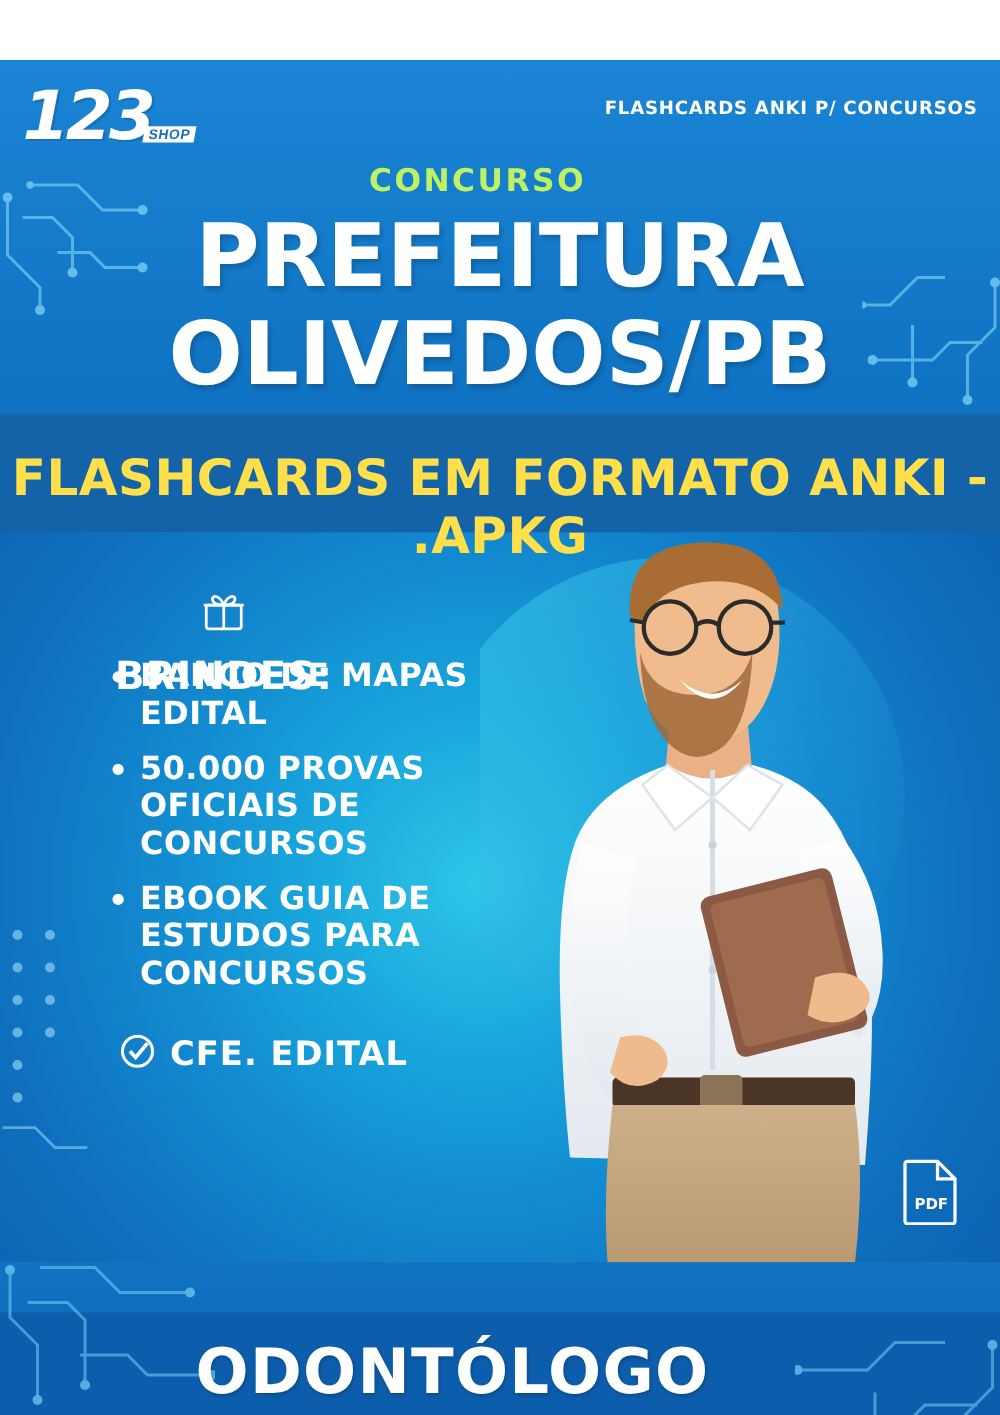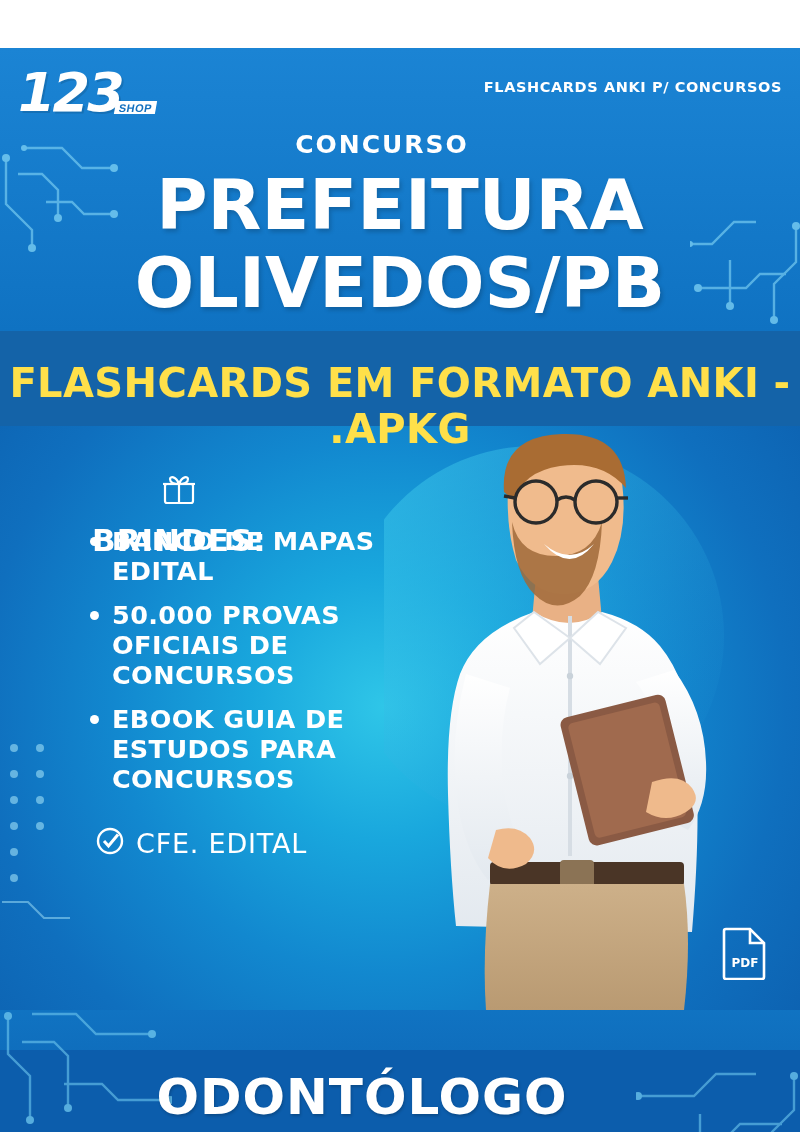--- a/index.html
+++ b/index.html
@@ -102,21 +102,21 @@
     letter-spacing: .6px;
     font-family: "DejaVu Sans", sans-serif;
   }
 
   
   .concurso {
     position: absolute;
     left: 0; top: 82px;
     width: 764px;
     text-align: center;
-    color: #ffffff;
+    color: #bef264;
     font-size: 25px;
     font-weight: bold;
     letter-spacing: 2px;
     font-family: "DejaVu Sans", sans-serif;
   }
   .title-main {
     position: absolute;
     left: 0; top: 118px;
     width: 800px;
     text-align: center;
@@ -186,21 +186,21 @@
   .cfe-head {
     position: absolute;
     left: 95px; top: 778px;
     display: flex;
     align-items: center;
     gap: 11px;
   }
   .cfe-head .label {
     color: #ffffff;
     font-size: 27px;
-    font-weight: normal;
+    font-weight: bold;
     letter-spacing: .8px;
     font-family: "DejaVu Sans", sans-serif;
   }
   .cfe-body {
     position: absolute;
     left: 97px; top: 840px;
     width: 330px;
     color: #ffffff;
     font-size: 24px;
     line-height: 30px;

